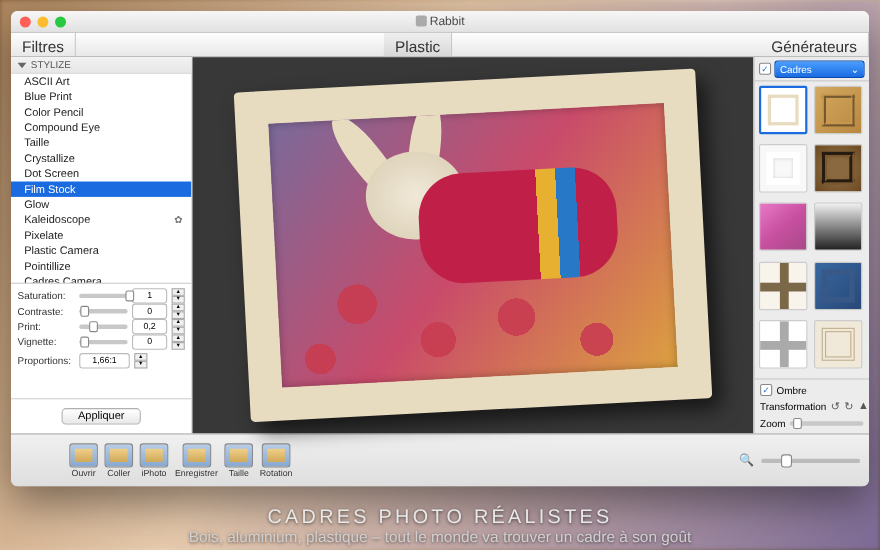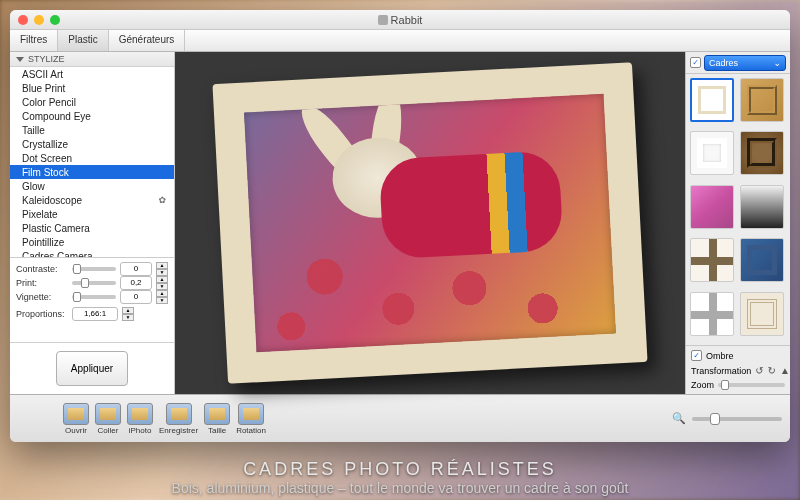--- a/index.html
+++ b/index.html
@@ -8,21 +8,21 @@
 
 .window { position:absolute; left:10px; top:10px; width:780px; height:432px; background:#ececec; border-radius:6px; box-shadow:0 15px 40px rgba(0,0,0,.45); overflow:hidden; display:flex; flex-direction:column; }
 
 .titlebar { height:20px; background:linear-gradient(#f6f6f6,#e2e2e2); border-bottom:1px solid #c8c8c8; display:flex; align-items:center; padding:0 8px; position:relative; }
 .traffic { display:flex; gap:6px; }
 .dot { width:10px; height:10px; border-radius:50%; }
 .dot.r{background:#ff5f57;} .dot.y{background:#febc2e;} .dot.g{background:#28c840;}
 .title-center{position:absolute; left:0; right:0; text-align:center; font-size:11px; color:#4a4a4a; pointer-events:none;}
 .title-center .ticon{display:inline-block;width:10px;height:10px;background:#aaa;border-radius:2px;margin-right:3px;vertical-align:-1px;}
 
-.tabbar { height:22px; background:linear-gradient(#fdfdfd,#e8e8e8); border-bottom:1px solid #b8b8b8; display:flex; font-size:10px; }
+.tabbar { height:22px; background:linear-gradient(#fdfdfd,#e8e8e8); border-bottom:1px solid #b8b8b8; display:flex; font-size:14px;justify-content:space-between; }
 .tabbar .tab { padding:4px 10px; border-right:1px solid #c8c8c8; color:#333; cursor:default;}
 .tabbar .tab.active{ background:linear-gradient(#efefef,#d8d8d8); }
 
 .body { flex:1; display:flex; min-height:0;}
 .sidebar { width:165px; background:#fff; border-right:1px solid #c8c8c8; display:flex; flex-direction:column; font-size:10px;}
 .section-hdr{background:linear-gradient(#f2f2f2,#e6e6e6); border-bottom:1px solid #d0d0d0; padding:2px 6px; font-size:9px; color:#555; display:flex; align-items:center; gap:4px;}
 .section-hdr .tri{display:inline-block;width:0;height:0;border-left:4px solid transparent;border-right:4px solid transparent;border-top:5px solid #666;}
 .filter-list{flex:0 0 auto; max-height:190px; overflow:hidden;}
 .filter-item{padding:1.5px 12px; color:#222; cursor:default; position:relative;}
 .filter-item.selected{background:#1a6be0;color:#fff;}
@@ -30,21 +30,21 @@
 
 .params{border-top:1px solid #ccc; padding:4px 6px; display:flex; flex-direction:column; gap:3px;}
 .param-row{display:flex; align-items:center; gap:4px;}
 .param-row label{width:52px; font-size:9px; color:#333;}
 .slider{flex:1; height:4px; background:#c8c8c8; border-radius:2px; position:relative;}
 .slider .thumb{position:absolute; top:-3px; width:8px;height:10px;background:#fff;border:1px solid #888;border-radius:2px;}
 .numbox{width:32px;height:14px;border:1px solid #bbb;border-radius:3px;font-size:8px;text-align:center;line-height:12px;background:#fff;}
 .stepper{width:12px;height:14px;display:flex;flex-direction:column;}
 .stepper div{flex:1;border:1px solid #aaa;background:#f0f0f0;font-size:5px;text-align:center;line-height:5px;}
 .apply-row{margin-top:auto;padding:8px;display:flex;justify-content:center;border-top:1px solid #d0d0d0;}
-.btn{padding:11px 14px;font-size:10px;background:linear-gradient(#fff,#e8e8e8);border:1px solid #b0b0b0;border-radius:4px;}
+.btn{padding:1px 14px;font-size:10px;background:linear-gradient(#fff,#e8e8e8);border:1px solid #b0b0b0;border-radius:4px;}
 
 .center{flex:1;background:#383838;display:flex;flex-direction:column;}
 .canvas{flex:1;display:flex;align-items:center;justify-content:center;padding:10px;}
 .frame-outer{width:420px;height:300px;background:#e8dcc0;border-radius:4px;position:relative;transform:rotate(-3deg);box-shadow:8px 10px 18px rgba(0,0,0,.6);}
 .photo{position:absolute;left:30px;right:30px;top:30px;bottom:30px;background:linear-gradient(130deg,#7a6a9a 0%, #c94a6a 50%, #dca040 100%);overflow:hidden;box-shadow:inset 0 0 8px rgba(0,0,0,.3);}
 .photo::before{content:"";position:absolute;inset:0;background:
   radial-gradient(circle at 20% 70%, rgba(200,60,80,.9) 18px, transparent 18px),
   radial-gradient(circle at 40% 85%, rgba(200,60,80,.9) 16px, transparent 16px),
   radial-gradient(circle at 60% 78%, rgba(200,60,80,.9) 17px, transparent 17px),
   radial-gradient(circle at 80% 88%, rgba(200,60,80,.9) 15px, transparent 15px),
@@ -139,20 +139,31 @@
           <div class="filter-item">Kaleidoscope<span class="gear">✿</span></div>
           <div class="filter-item">Pixelate</div>
           <div class="filter-item">Plastic Camera</div>
           <div class="filter-item">Pointillize</div>
           <div class="filter-item">Cadres Camera</div>
         </div>
 
       <div class="params">
         <div id="param-rows">
             <div class="param-row">
+              <label>Saturation:</label>
+              <div class="slider">
+                <div class="thumb" style="left:95%"></div>
+              </div>
+              <div class="numbox">1</div>
+              <div class="stepper">
+                <div>▲</div>
+                <div>▼</div>
+              </div>
+            </div>
+            <div class="param-row">
               <label>Contraste:</label>
               <div class="slider">
                 <div class="thumb" style="left:2%"></div>
               </div>
               <div class="numbox">0</div>
               <div class="stepper">
                 <div>▲</div>
                 <div>▼</div>
               </div>
             </div>

